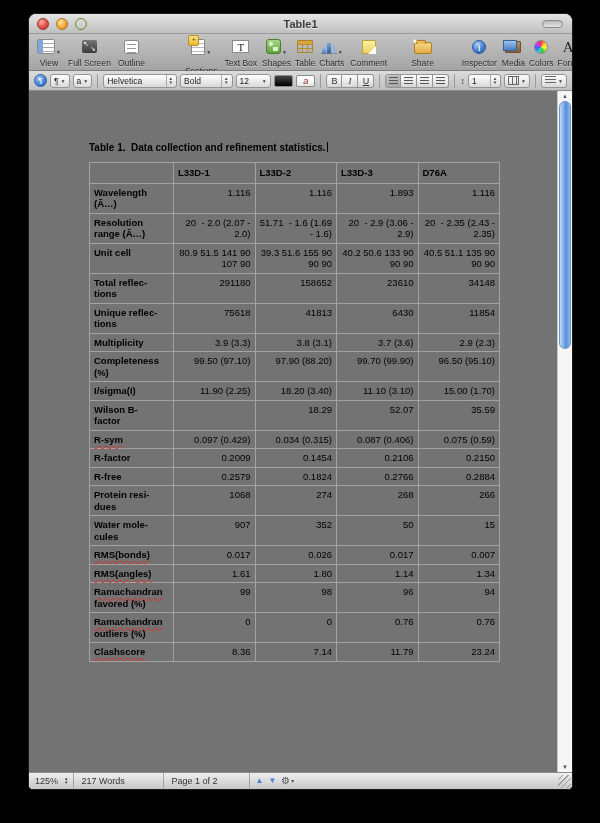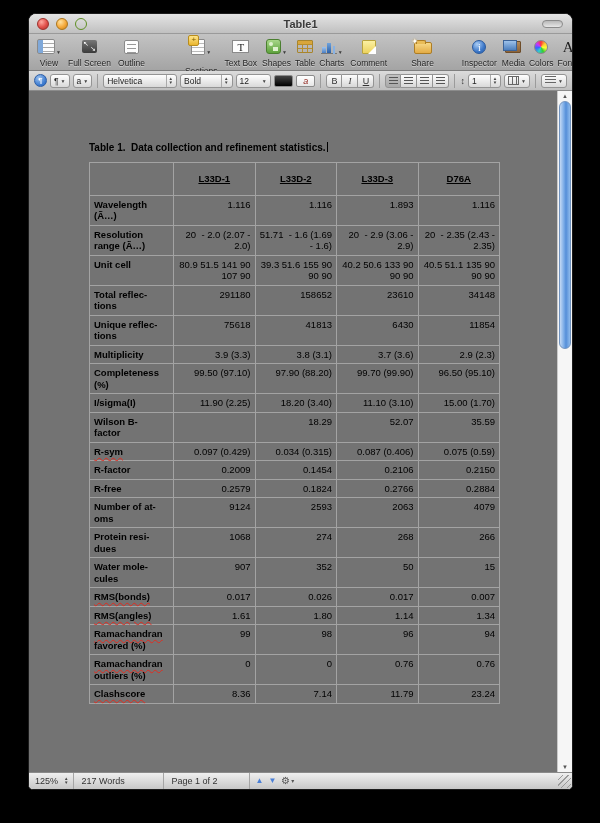--- a/index.html
+++ b/index.html
@@ -121,21 +121,21 @@
   #page{position:absolute;left:0;top:0;right:15px;bottom:0;background:#737373;}
   #doc{position:absolute;left:60px;top:51px;width:411px;}
   #doc-title{font-size:10px;font-weight:bold;color:#000;white-space:pre-wrap;}
   #cursor-bar{display:inline-block;width:1px;height:10px;background:#000;vertical-align:-1px;margin-left:1px;}
 
   table#stats{border-collapse:collapse;table-layout:fixed;width:410px;margin-top:9px;
     font-size:9.5px;line-height:11.5px;color:#000;}
   #stats col.c0{width:84px;}
   #stats col.cd{width:81.5px;}
   #stats th,#stats td{border:1px solid #a3a3a3;vertical-align:top;padding:3px 4px;}
-  #stats thead th{font-weight:bold;text-align:center;height:19px;padding:10px 4px;text-decoration:underline;}
+  #stats thead th{font-weight:bold;text-align:left;height:19px;padding:4px 4px;}
   #stats tbody th{font-weight:bold;text-align:left;white-space:pre-wrap;}
   #stats tbody td{text-align:right;white-space:pre-wrap;}
   .sq{text-decoration:underline;text-decoration-style:wavy;text-decoration-color:#e02b20;
     text-decoration-thickness:1px;text-underline-offset:2px;margin-top:34px;}
 
   
   #vscroll{position:absolute;right:0;top:0;bottom:0;width:15px;background:#f6f6f6;border-left:1px solid #c9c9c9;}
   .scroll-arrow{position:absolute;left:0;width:14px;height:10px;font-size:6px;color:#555;text-align:center;line-height:10px;}
   .scroll-arrow.up{top:0;}
   .scroll-arrow.up::before{content:"\25B2";}
@@ -445,28 +445,20 @@
                 <td>0.2150</td>
               </tr>
               <tr>
                 <th><span>R-free</span></th>
                 <td>0.2579</td>
                 <td>0.1824</td>
                 <td>0.2766</td>
                 <td>0.2884</td>
               </tr>
               <tr>
-                <th><span>Number of at-</span>
-<span>oms</span></th>
-                <td>9124</td>
-                <td>2593</td>
-                <td>2063</td>
-                <td>4079</td>
-              </tr>
-              <tr>
                 <th><span>Protein resi-</span>
 <span>dues</span></th>
                 <td>1068</td>
                 <td>274</td>
                 <td>268</td>
                 <td>266</td>
               </tr>
               <tr>
                 <th><span>Water mole-</span>
 <span>cules</span></th>

